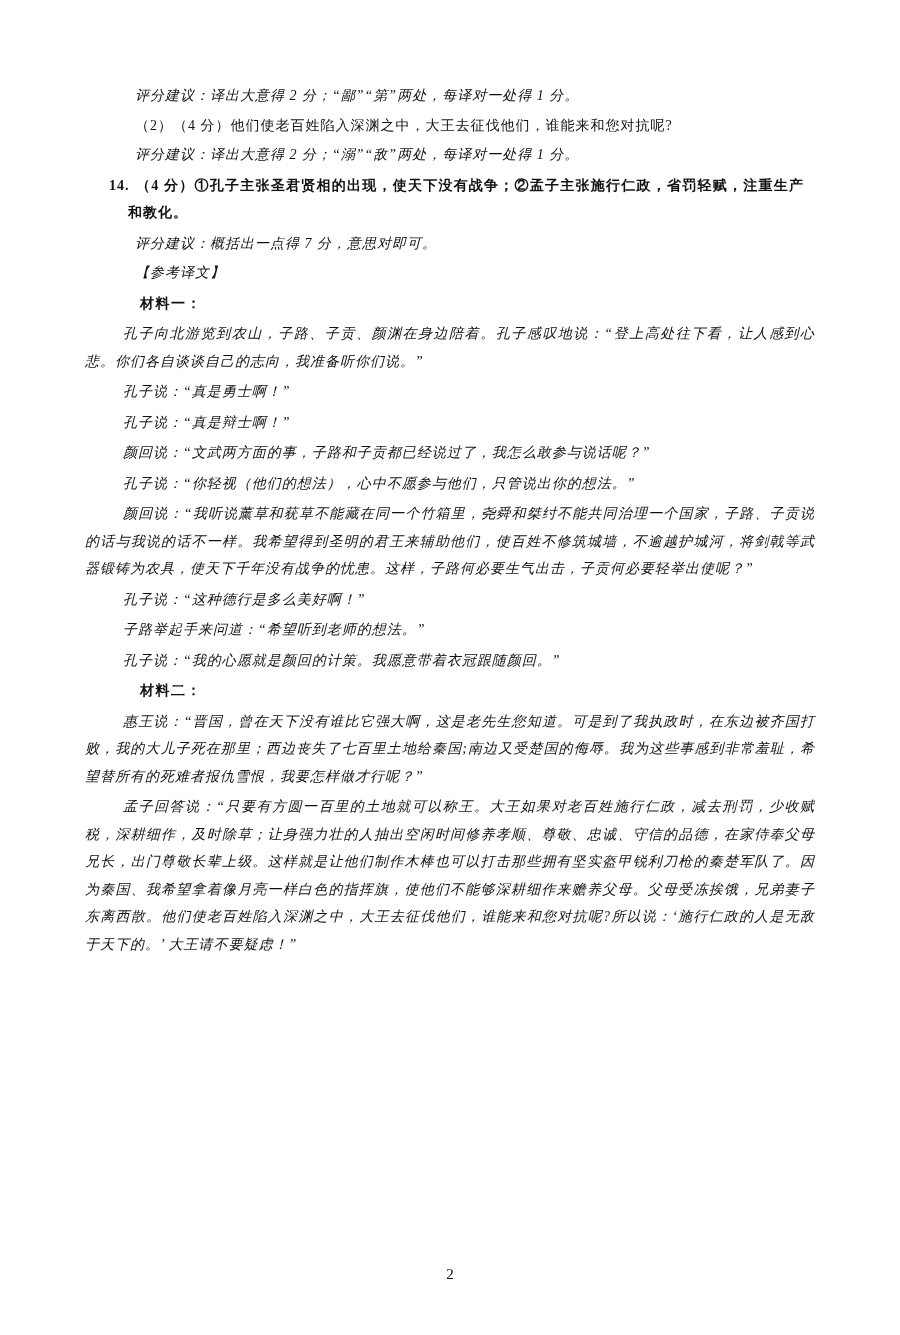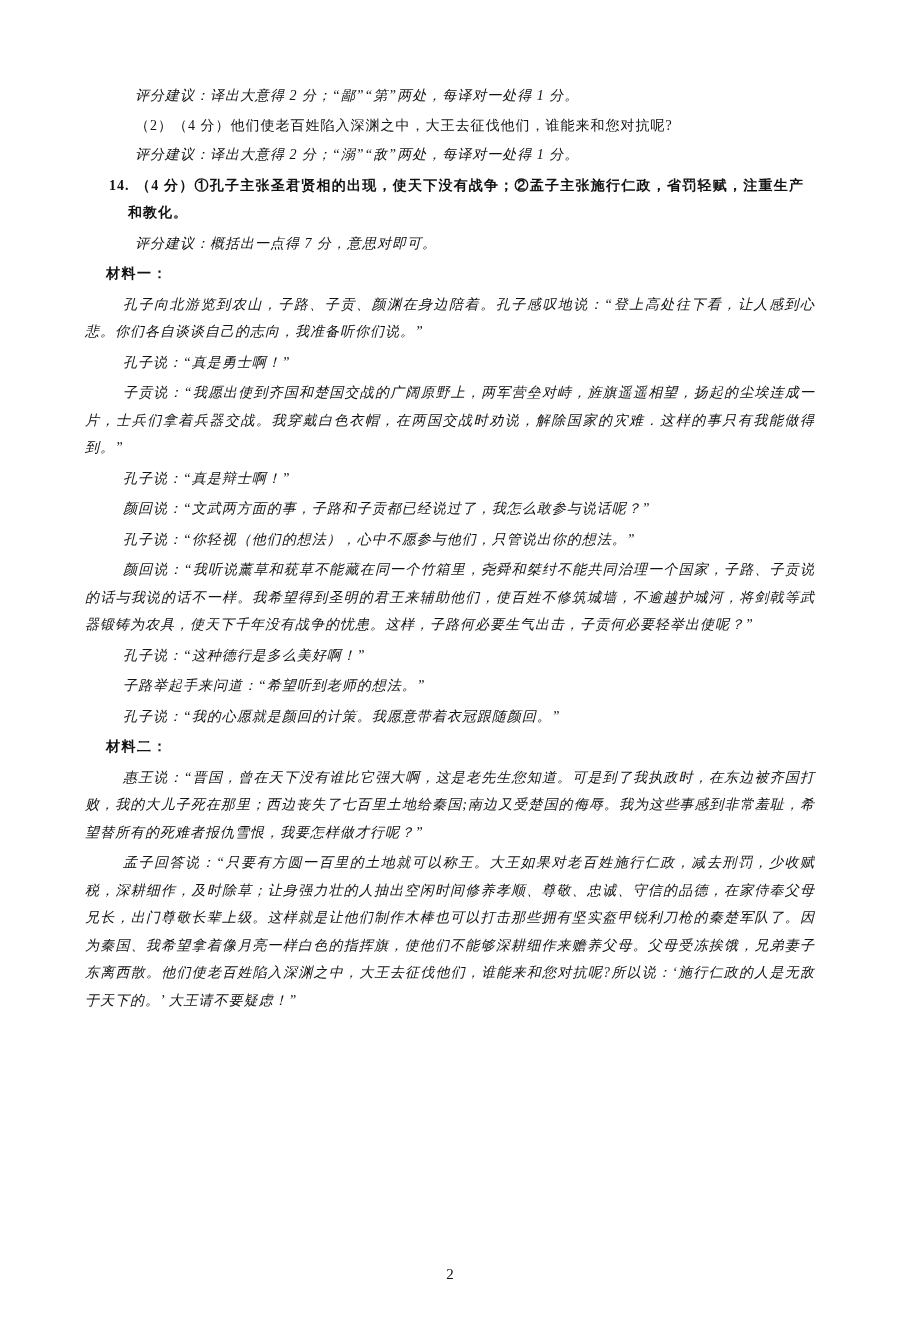--- a/index.html
+++ b/index.html
@@ -26,21 +26,21 @@
   .sub { margin:2px 0 2px 50px; }
   
   .qitem { position:relative; padding-left:32px; margin:3px 11px;font-weight:bold; }
   .qnum  { position:absolute; left:-72px; top:0; }
   .qitem .qnum { left:13px; }
   .qbody { display:block; text-indent:8px; }
   
   .para { margin:3px 0; text-indent:38px; }
   
   .mat-label {
-    margin:3px 0 3px 21px;
+    margin:3px 0 3px 55px;
     font-family:"Liberation Sans","DejaVu Sans",sans-serif;
     font-weight:bold;
     letter-spacing:1.5px;
   }
   .page-number {
     position:absolute;
     left:0; right:0; bottom:52px;
     text-align:center;
     font-size:15px;
     color:#111111;
@@ -58,26 +58,26 @@
 
     <div class="sub kai">评分建议：译出大意得 2 分；“溺”“敌”两处，每译对一处得 1 分。</div>
 
     <div class="qitem">
       <span class="qnum">14.</span>
       <span class="qbody">（4 分）①孔子主张圣君贤相的出现，使天下没有战争；②孟子主张施行仁政，省罚轻赋，注重生产和教化。</span>
     </div>
 
     <div class="sub kai">评分建议：概括出一点得 7 分，意思对即可。</div>
 
+    <div class="sub kai">【参考译文】</div>
 
     <div class="mat-label">材料一：</div>
 
     <p class="para kai">孔子向北游览到农山，子路、子贡、颜渊在身边陪着。孔子感叹地说：“登上高处往下看，让人感到心悲。你们各自谈谈自己的志向，我准备听你们说。”</p>
     <p class="para kai">孔子说：“真是勇士啊！”</p>
-    <p class="para kai">子贡说：“我愿出使到齐国和楚国交战的广阔原野上，两军营垒对峙，旌旗遥遥相望，扬起的尘埃连成一片，士兵们拿着兵器交战。我穿戴白色衣帽，在两国交战时劝说，解除国家的灾难．这样的事只有我能做得到。”</p>
     <p class="para kai">孔子说：“真是辩士啊！”</p>
     <p class="para kai">颜回说：“文武两方面的事，子路和子贡都已经说过了，我怎么敢参与说话呢？”</p>
     <p class="para kai">孔子说：“你轻视（他们的想法），心中不愿参与他们，只管说出你的想法。”</p>
     <p class="para kai">颜回说：“我听说薰草和莸草不能藏在同一个竹箱里，尧舜和桀纣不能共同治理一个国家，子路、子贡说的话与我说的话不一样。我希望得到圣明的君王来辅助他们，使百姓不修筑城墙，不逾越护城河，将剑戟等武器锻铸为农具，使天下千年没有战争的忧患。这样，子路何必要生气出击，子贡何必要轻举出使呢？”</p>
     <p class="para kai">孔子说：“这种德行是多么美好啊！”</p>
     <p class="para kai">子路举起手来问道：“希望听到老师的想法。”</p>
     <p class="para kai">孔子说：“我的心愿就是颜回的计策。我愿意带着衣冠跟随颜回。”</p>
 
     <div class="mat-label">材料二：</div>
 

